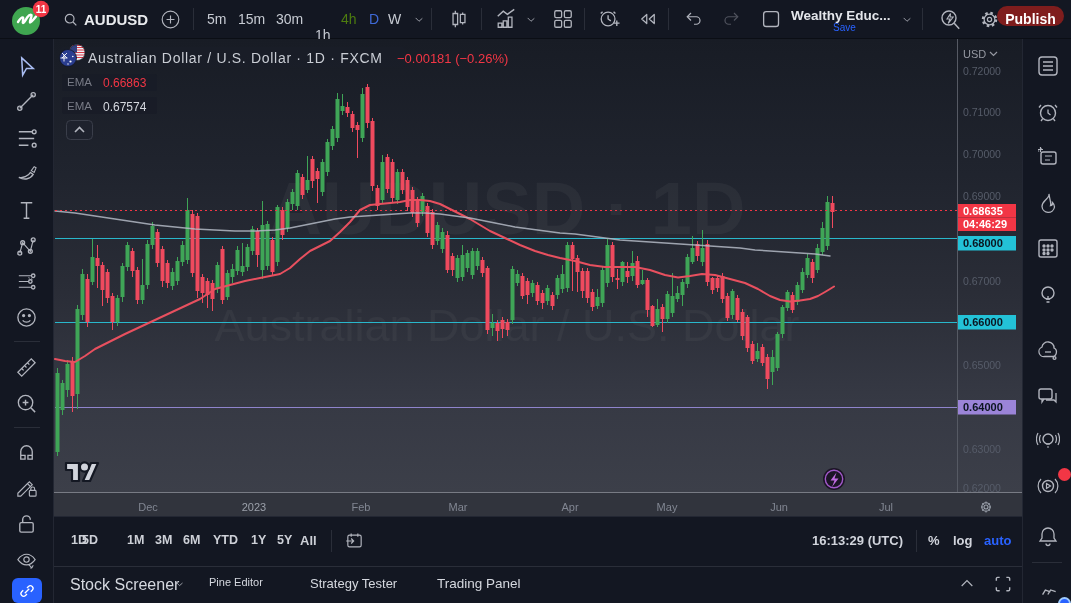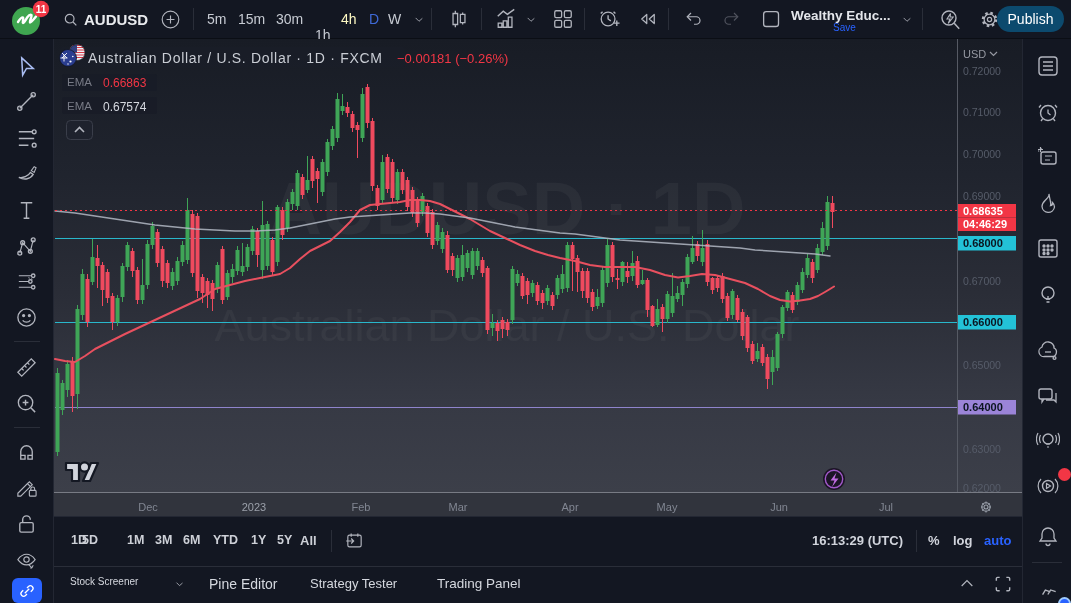--- a/index.html
+++ b/index.html
@@ -23,21 +23,21 @@
 <div class="tbtxt" style="left:84px;top:1px;font-weight:bold;color:#e8eaed;font-size:15px">AUDUSD</div>
 <svg style="position:absolute;left:160px;top:9px" width="21" height="21" viewBox="0 0 24 24" fill="none" stroke="#b2b5be" stroke-width="1.4">
       <circle cx="12" cy="12" r="9.5" stroke-width="1.3"></circle>
       <path d="M12 7.5v9M7.5 12h9" stroke-width="1.3"></path>
     </svg>
 <div class="sep" style="left:193px;top:8px;height:22px"></div>
 <div class="tbtxt" style="left:207px;top:0;color:#c7cbd3;font-weight:normal">5m</div>
 <div class="tbtxt" style="left:238px;top:0;color:#c7cbd3;font-weight:normal">15m</div>
 <div class="tbtxt" style="left:276px;top:0;color:#c7cbd3;font-weight:normal">30m</div>
 <div class="tbtxt" style="left:315px;top:16px;color:#c7cbd3;font-weight:normal">1h</div>
-<div class="tbtxt" style="left:341px;top:0;color:#fef9c3;font-weight:normal">4h</div>
+<div class="tbtxt" style="left:341px;top:0;color:#4d7c0f;font-weight:normal">4h</div>
 <div class="tbtxt" style="left:369px;top:0;color:#3f6ad8;font-weight:normal">D</div>
 <div class="tbtxt" style="left:388px;top:0;color:#c7cbd3;font-weight:normal">W</div>
 <svg style="position:absolute;left:413px;top:15px" width="12" height="10" viewBox="0 0 24 24" fill="none" stroke="#b2b5be" stroke-width="1.4">
       <path d="M4 7l8 8 8-7" stroke-width="2"></path>
     </svg>
 <div class="sep" style="left:431px;top:8px;height:22px"></div>
 <svg style="position:absolute;left:448px;top:8px" width="22" height="22" viewBox="0 0 24 24" fill="none" stroke="#b2b5be" stroke-width="1.4">
       <path d="M8 3v3M8 18v3M5.5 6h5v12h-5zM16 5v2M16 16v2M13.5 7h5v9h-5z" stroke-width="1.4"></path>
     </svg>
 <div class="sep" style="left:481px;top:8px;height:22px"></div>
@@ -83,21 +83,21 @@
 <svg style="position:absolute;left:938px;top:8px" width="24" height="24" viewBox="0 0 24 24" fill="none" stroke="#b2b5be" stroke-width="1.4">
       <circle cx="11" cy="10" r="7"></circle>
       <path d="M16.2 15.2l5 5.5" stroke-width="1.5"></path>
       <path d="M12.5 5.5L9 11h3l-1.8 4.5 5-6.5h-3z" stroke-width="1.1"></path>
     </svg>
 <svg style="position:absolute;left:978px;top:8px" width="23" height="23" viewBox="0 0 24 24" fill="none" stroke="#b2b5be" stroke-width="1.4">
       <circle cx="12" cy="12" r="6.8" stroke-width="2.6" stroke-dasharray="2.6 2.75"></circle>
       <circle cx="12" cy="12" r="5.6" stroke-width="1.3"></circle>
       <circle cx="12" cy="12" r="2.2" stroke-width="1.3"></circle>
     </svg>
-<div class="abs" style="left:997px;top:6px;width:67px;height:26px;background:#0c4a6e;border-radius:13px;color:#fff;font-size:14px;font-weight:normal;text-align:center;line-height:26px">Publish</div>
+<div class="abs" style="left:997px;top:6px;width:67px;height:20px;background:#7f1d1d;border-radius:13px;color:#fff;font-size:14px;font-weight:bold;text-align:center;line-height:26px">Publish</div>
 <div class="abs" style="left:0;top:39px;width:54px;height:564px;background:#131722;border-right:1px solid #232733"></div>
 <svg style="position:absolute;left:15px;top:55px" width="23" height="23" viewBox="0 0 24 24" fill="none" stroke="#b2b5be" stroke-width="1.4">
       <path d="M7 3l12 11h-7l-4 7z" stroke="#a9bdf2" stroke-width="1.6" fill="none"></path>
     </svg>
 <svg style="position:absolute;left:15px;top:90px" width="23" height="23" viewBox="0 0 24 24" fill="none" stroke="#b2b5be" stroke-width="1.4">
       <path d="M5 19L19 5"></path>
       <circle cx="5" cy="19" r="2.2"></circle>
       <circle cx="19" cy="5" r="2.2"></circle>
     </svg>
 <svg style="position:absolute;left:15px;top:127px" width="23" height="23" viewBox="0 0 24 24" fill="none" stroke="#b2b5be" stroke-width="1.4">
@@ -634,25 +634,25 @@
 <svg style="position:absolute;left:344px;top:531px" width="21" height="20" viewBox="0 0 24 24" fill="none" stroke="#b2b5be" stroke-width="1.4">
       <rect x="4" y="5" width="16" height="14" rx="2"></rect>
       <path d="M8 3v4M16 3v4M2 12h9M8 9l3 3-3 3" stroke-width="1.4"></path>
     </svg>
 <div class="abs" style="left:812px;top:533px;color:#d1d4dc;font-size:13px;font-weight:bold">16:13:29 (UTC)</div>
 <div class="sep" style="left:916px;top:530px;height:22px"></div>
 <div class="abs" style="left:928px;top:533px;color:#d1d4dc;font-size:13px;font-weight:bold">%</div>
 <div class="abs" style="left:953px;top:533px;color:#d1d4dc;font-size:13px;font-weight:bold">log</div>
 <div class="abs" style="left:984px;top:533px;color:#2962ff;font-size:13px;font-weight:bold">auto</div>
 <div class="abs" style="left:54px;top:567px;width:968px;height:36px;background:#131722"></div>
-<div class="abs" style="left:70px;top:576px;color:#d5d8df;font-size:10px">Stock Screener</div>
+<div class="abs" style="left:70px;top:576px;color:#d5d8df;font-size:16px">Stock Screener</div>
 <svg style="position:absolute;left:174px;top:580px" width="11" height="9" viewBox="0 0 24 24" fill="none" stroke="#b2b5be" stroke-width="1.4">
       <path d="M4 7l8 8 8-7" stroke-width="2.2"></path>
     </svg>
-<div class="abs" style="left:209px;top:576px;color:#d5d8df;font-size:14px">Pine Editor</div>
+<div class="abs" style="left:209px;top:576px;color:#d5d8df;font-size:11px">Pine Editor</div>
 <div class="abs" style="left:310px;top:576px;color:#d5d8df;font-size:13px">Strategy Tester</div>
 <div class="abs" style="left:437px;top:576px;color:#d5d8df;font-size:13.5px">Trading Panel</div>
 <svg style="position:absolute;left:956px;top:576px" width="22" height="16" viewBox="0 0 24 24" fill="none" stroke="#b2b5be" stroke-width="1.4">
       <path d="M4 15l8-8 8 8" stroke-width="1.8"></path>
     </svg>
 <svg style="position:absolute;left:993px;top:574px" width="20" height="20" viewBox="0 0 24 24" fill="none" stroke="#b2b5be" stroke-width="1.4">
       <path d="M8 4H5.5A1.5 1.5 0 0 0 4 5.5V8M16 4h2.5A1.5 1.5 0 0 1 20 5.5V8M8 20H5.5A1.5 1.5 0 0 1 4 18.5V16M16 20h2.5a1.5 1.5 0 0 0 1.5-1.5V16" stroke-width="1.7"></path>
     </svg>
 <div class="abs" style="left:1058px;top:597px;width:13px;height:13px;border-radius:50%;background:#2962ff;border:2px solid #9ecbff;box-sizing:border-box"></div>
 </div>

